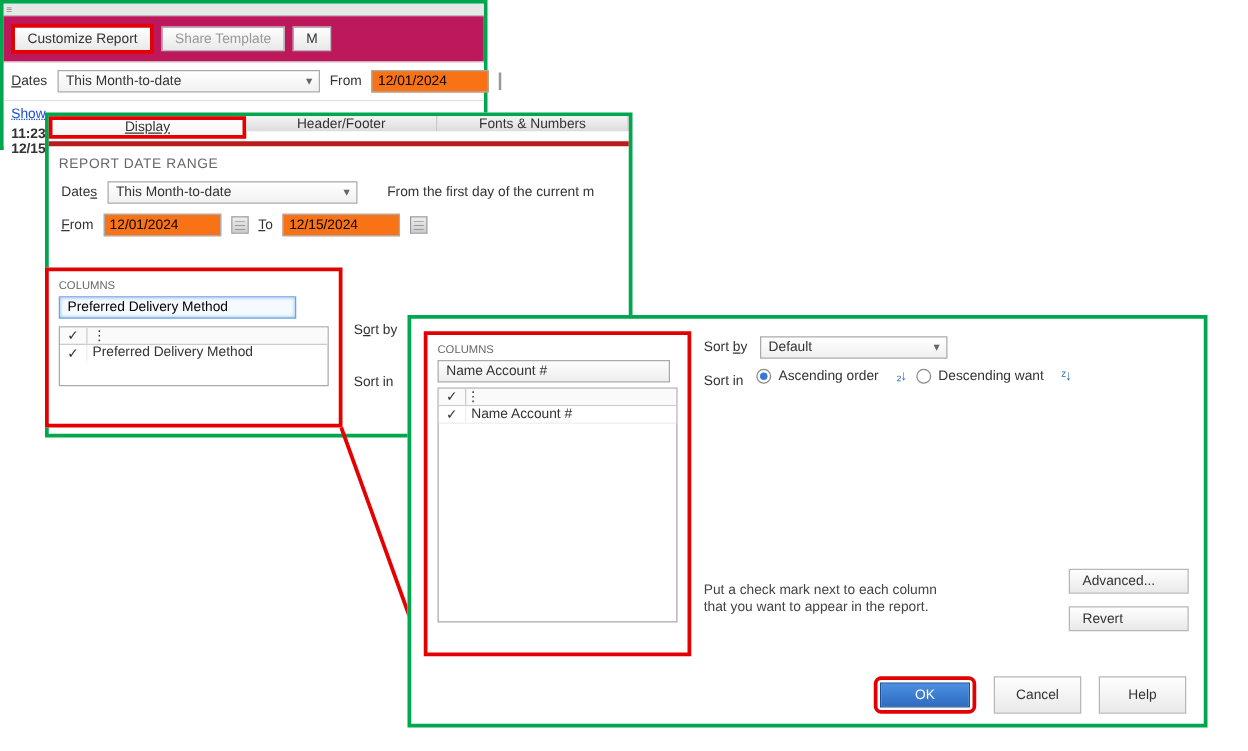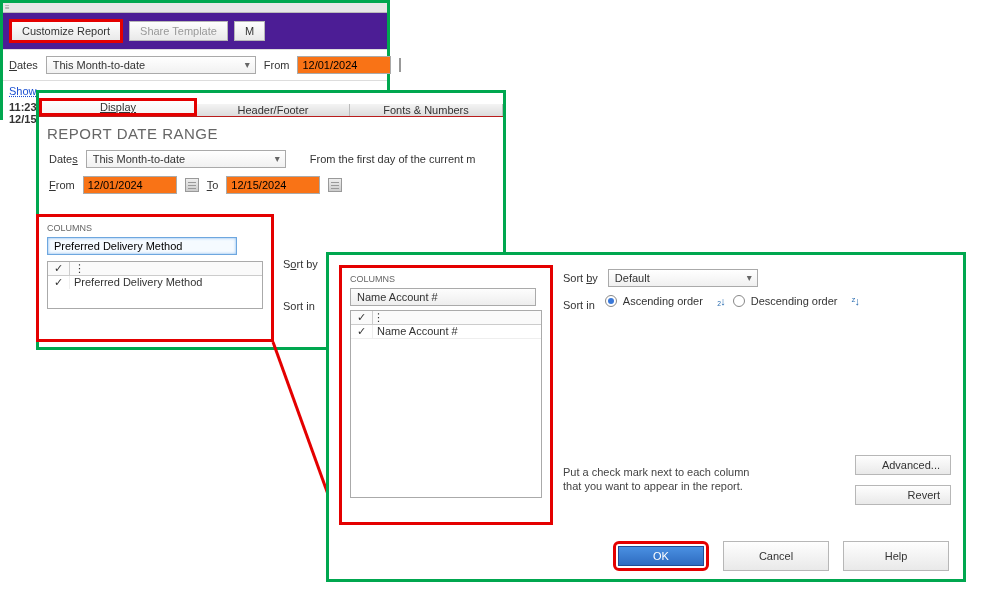--- a/index.html
+++ b/index.html
@@ -29,21 +29,21 @@
     background: #e7e7e7;
     border-bottom: 1px solid #bbb;
     font-size: 8px;
     padding-left: 2px;
     color: #888;
   }
   .panel1 .toolbar {
     display: flex; gap: 6px;
     align-items: center;
     padding: 6px;
-    background: #4c1d95;
+    background: #be185d;
     border-bottom: 1px solid #ddd;
   }
   .btn {
     border: 1px solid #b7b7b7;
     background: linear-gradient(#fefefe,#e9e9e9);
     padding: 3px 10px;
     font-size: 11px;
     cursor: pointer;
     color: #333;
   }
@@ -95,36 +95,36 @@
   
   .panel2 {
     position: absolute;
     left: 36px; top: 90px;
     width: 470px;
     height: 260px;
     border: 3px solid #00a74f;
     background: #fff;
   }
   .panel2 .tabs {
-    display:flex; align-items:flex-end;
+    display:flex; align-items:flex-start;
     height: 24px;
-    border-bottom:1px solid #b91c1c;
+    border-bottom:4px solid #b91c1c;
   }
   .tab {
     flex:1; display:flex; align-items:center; justify-content:center;
     font-size:11px; cursor:pointer;
     background: linear-gradient(#f4f4f4,#dcdcdc);
     border-right:1px solid #bbb;
   }
   .tab.active {
     background: linear-gradient(#fff,#f5f5f5);
   }
   .tab-display-box { border:3px solid #e40000; }
   .section-title {
-    font-size:15px; letter-spacing:0.5px; color:#666;
+    font-size:11px; letter-spacing:0.5px; color:#666;
     text-transform: uppercase;
     padding: 8px 8px 4px 8px;
   }
   .panel2 .daterow { display:flex; gap:8px; align-items:center; padding: 4px 10px; }
   .mini-label { font-size:11px; }
   .fromto { display:flex; gap:8px; align-items:center; padding: 4px 10px; }
   .columns-wrap {
     position: absolute;
     left: 36px; top: 214px;
     width: 238px; height: 128px;
@@ -210,28 +210,28 @@
   .sort-icon {
     display:inline-block;
     font-size:11px;
     color:#2b6db0;
     letter-spacing:-1px;
     line-height:1;
   }
   .hint-text { font-size:11px; color:#444; max-width:200px; line-height:1.3; }
 
   .panel3 .sidebtns { position:absolute; right:12px; top:200px; display:flex; flex-direction:column; gap:10px; }
-  .panel3 .sidebtns .btn { width:96px; text-align:right; }
+  .panel3 .sidebtns .btn { width:96px; text-align:left; }
 
   .panel3 .footer {
     position:absolute; left:0; right:0; bottom:8px;
     display:flex; justify-content:flex-end; gap:14px;
     padding-right:14px;
   }
-  .panel3 .footer .btn { width:106px; text-align:center; }
+  .panel3 .footer .btn { width:70px; text-align:center; }
   .btn-primary {
     background: linear-gradient(#4a90e2,#2f6cc0);
     color:#fff;
     border:1px solid #1f4f96;
   }
   .ok-highlight {
     border:3px solid #e40000;
     padding:2px;
     border-radius:6px;
   }
@@ -340,33 +340,33 @@
     <div class="row" style="align-items:flex-start">
       <span style="padding-top:4px">Sort in</span>
       <div style="display:flex; flex-direction:row; gap:8px;">
         <label style="display:flex; align-items:center; gap:6px;">
           <span class="radio checked"></span>
           <span>Ascending order</span>
           <span class="sort-icon" style="margin-left:8px">₂↓</span>
         </label>
         <label style="display:flex; align-items:center; gap:6px;">
           <span class="radio"></span>
-          <span>Descending order</span>
+          <span>Descending want</span>
           <span class="sort-icon" style="margin-left:8px">ᶻ↓</span>
         </label>
       </div>
     </div>
     <div style="position:absolute; left:0; top:196px;" class="hint-text">Put a check mark next to each column that you want to appear in the report.</div>
   </div>
 
   <div class="sidebtns">
     <button class="btn">Advanced...</button>
     <button class="btn">Revert</button>
   </div>
 
   <div class="footer">
     <span class="ok-highlight">
-      <button class="btn btn-primary" style="width:86px">OK</button>
+      <button class="btn btn-primary" style="width:72px">OK</button>
     </span>
     <button class="btn">Cancel</button>
     <button class="btn">Help</button>
   </div>
 </div>
 
 </body></html>

